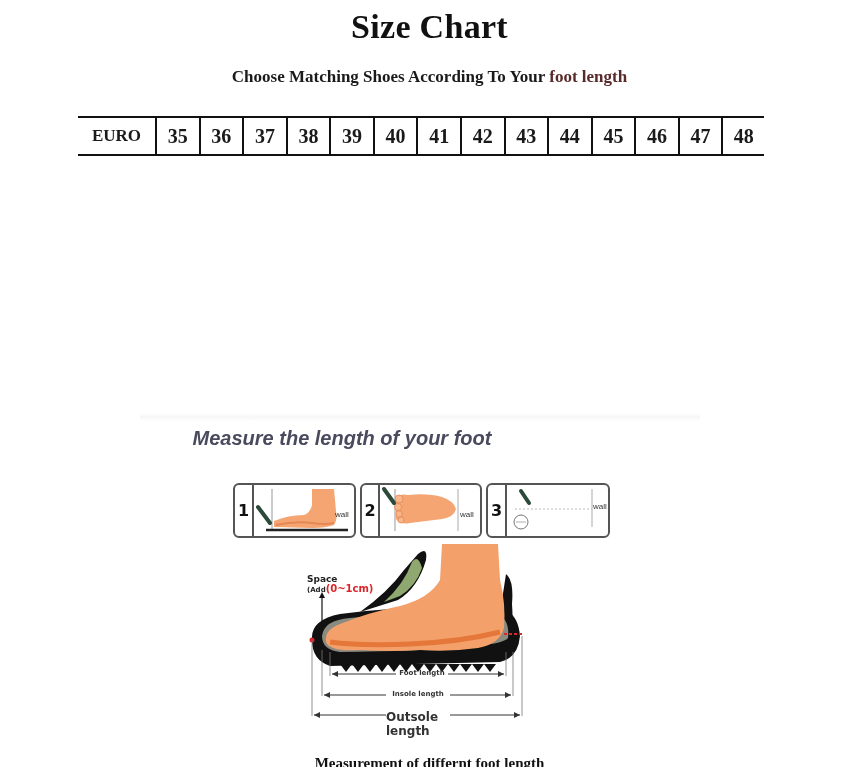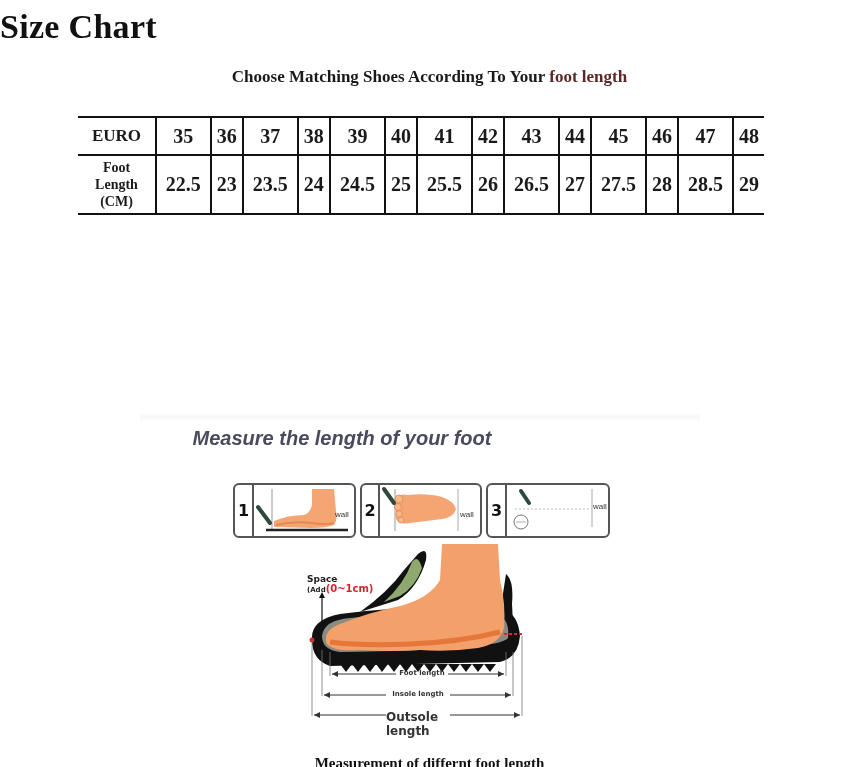--- a/index.html
+++ b/index.html
@@ -1,17 +1,17 @@
 <!DOCTYPE html>
 <html><head>
 <meta charset="utf-8">
 <style>
   html, body { margin: 0; padding: 0; background: #ffffff; }
   body { width: 859px; height: 767px; position: relative; overflow: hidden; font-family: "Liberation Serif", serif; color: #111; }
-  .title { position: absolute; left: 0; width: 859px; top: 8px; font-size: 34px; font-weight: bold; color: #111; letter-spacing: 0.3px; }
+  .title { position: absolute; left: 0; width: 859px; top: 8px; text-align: center; font-size: 34px; font-weight: bold; color: #111; letter-spacing: 0.3px; }
   .subtitle { position: absolute; left: 0; width: 859px; top: 67px; text-align: center; font-size: 17px; font-weight: bold; color: #1a1a1a; }
   .subtitle .hl { color: #5a2a2a; }
 
   .size-table { position: absolute; left: 78px; top: 116px; width: 686px; border-collapse: collapse; }
   .size-table td { border-left: 2px solid #111; text-align: center; font-weight: bold; font-size: 20px; padding: 0; color: #1a1a1a; }
   .size-table td:first-child { border-left: none; }
   .size-table tr { border-top: 2.5px solid #111; border-bottom: 2.5px solid #111; }
   .size-table tr.r1 td { height: 36px; }
   .size-table tr.r2 td { height: 57px; }
   .size-table td.head { width: 77px; font-size: 17px; }
@@ -49,41 +49,20 @@
       <td>39</td>
       <td>40</td>
       <td>41</td>
       <td>42</td>
       <td>43</td>
       <td>44</td>
       <td>45</td>
       <td>46</td>
       <td>47</td>
       <td>48</td>
-    </tr>
-    <tr class="r2">
-      <td class="head">
-        <div>Foot</div>
-        <div>Length</div>
-        <div>(CM)</div>
-      </td>
-      <td>22.5</td>
-      <td>23</td>
-      <td>23.5</td>
-      <td>24</td>
-      <td>24.5</td>
-      <td>25</td>
-      <td>25.5</td>
-      <td>26</td>
-      <td>26.5</td>
-      <td>27</td>
-      <td>27.5</td>
-      <td>28</td>
-      <td>28.5</td>
-      <td>29</td>
     </tr>
   </tbody>
 </table>
 
 <div class="measure-band"></div>
 <div class="measure-title">Measure the length of your foot</div>
 
 <div class="steps">
 
   <div class="step" style="width:119px;">

